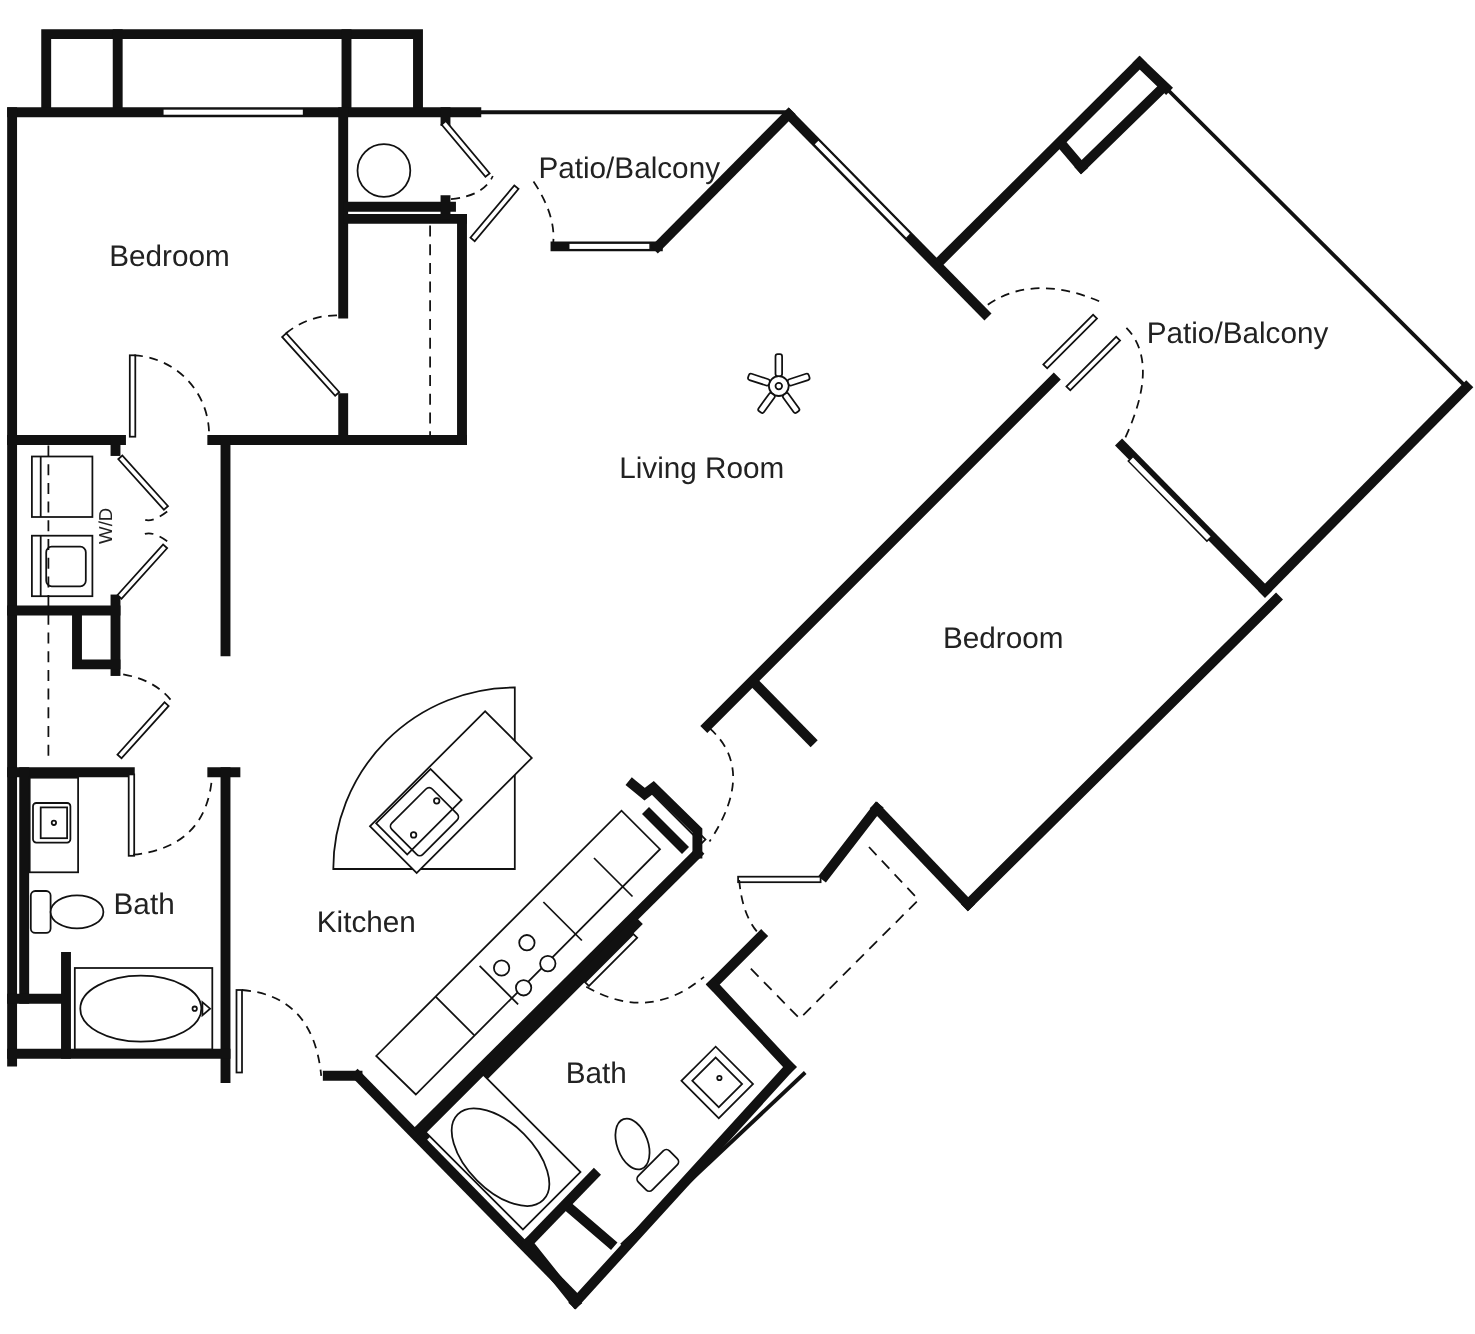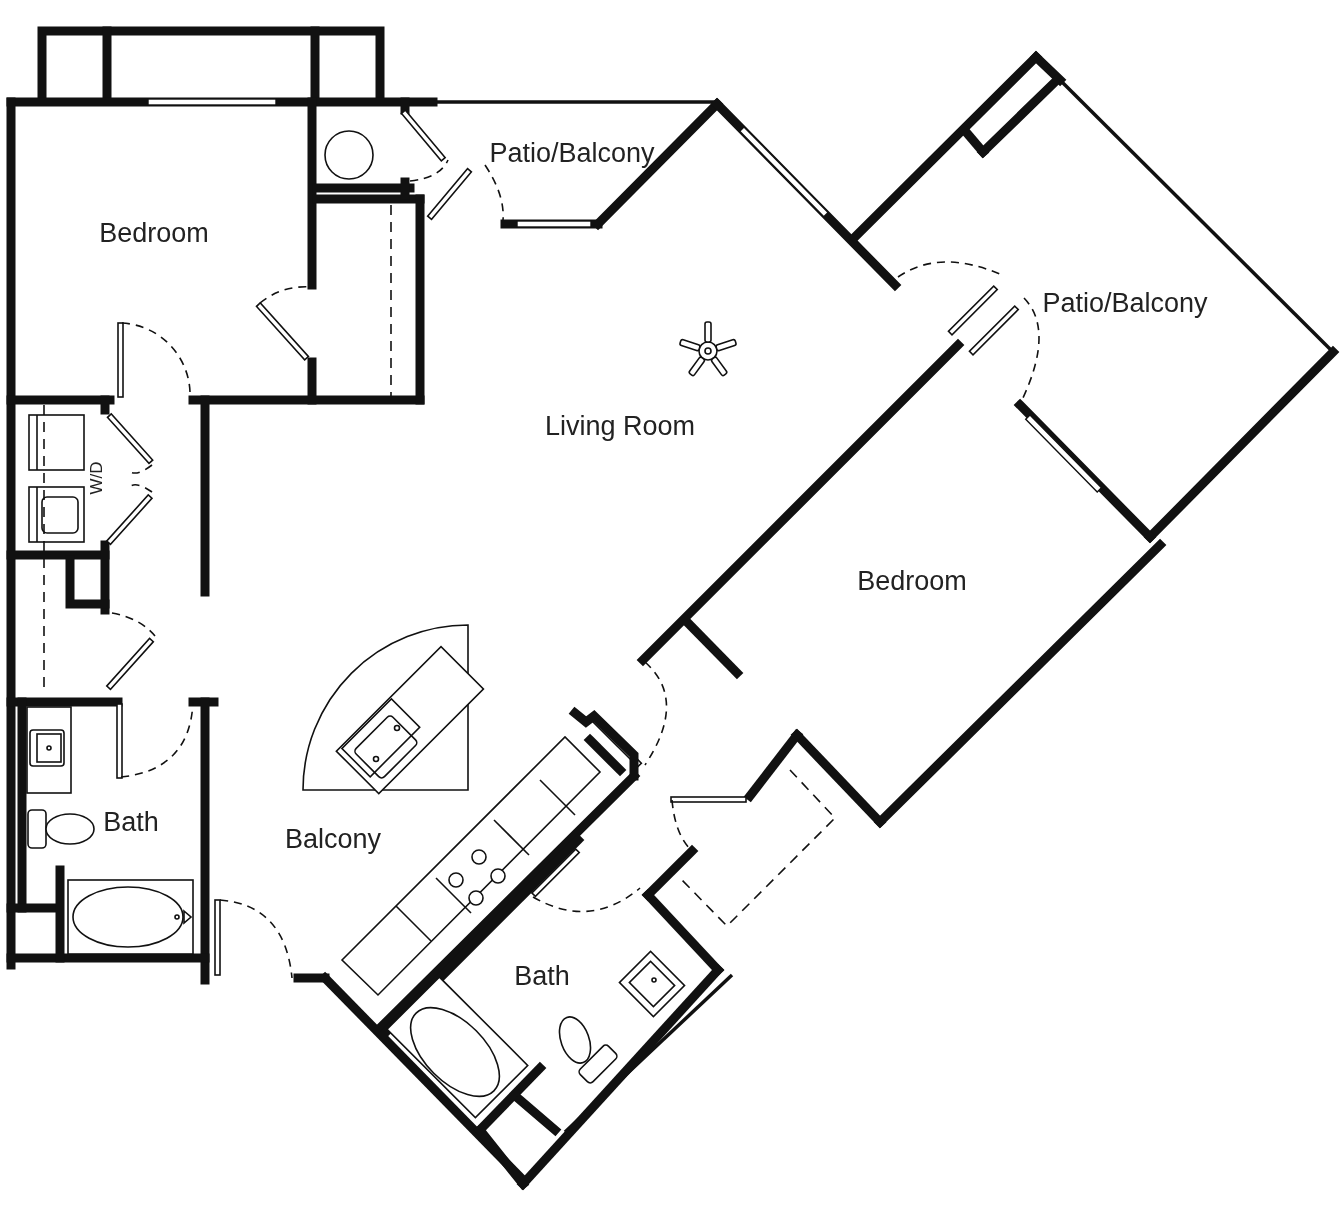--- a/index.html
+++ b/index.html
@@ -212,19 +212,19 @@
     <rect class="fix" x="578" y="1055" width="40" height="18" rx="4" transform="rotate(-45 598 1064)"></rect>
     <rect class="fix" x="630" y="960" width="44" height="48" transform="rotate(-45 652 984)"></rect>
     <rect class="fix-nf" x="637" y="967" width="30" height="34" transform="rotate(-45 652 984)"></rect>
     <circle class="fix-nf" cx="654" cy="980" r="2"></circle>
   </g>
 
 </svg>
 
 <div class="room-label" style="left:154px;top:233px;">Bedroom</div>
 <div class="room-label" style="left:572px;top:153px;">Patio/Balcony</div>
-<div class="room-label" style="left:620px;top:426px;">Living Room</div>
+<div class="room-label" style="left:638px;top:426px;">Living Room</div>
 <div class="room-label" style="left:1125px;top:303px;">Patio/Balcony</div>
 <div class="room-label" style="left:912px;top:581px;">Bedroom</div>
-<div class="room-label" style="left:333px;top:839px;">Balcony</div>
+<div class="room-label" style="left:333px;top:839px;">Kitchen</div>
 <div class="room-label" style="left:131px;top:822px;">Bath</div>
 <div class="room-label" style="left:542px;top:976px;">Bath</div>
 <div class="wd-label" style="left:97px;top:478px;">W/D</div>
 
 </body></html>

